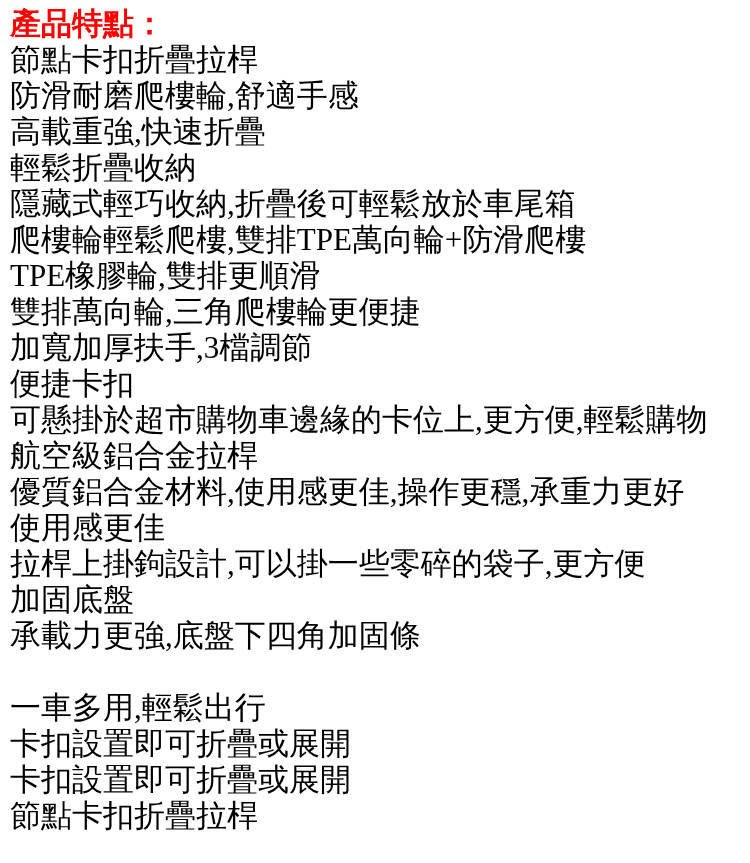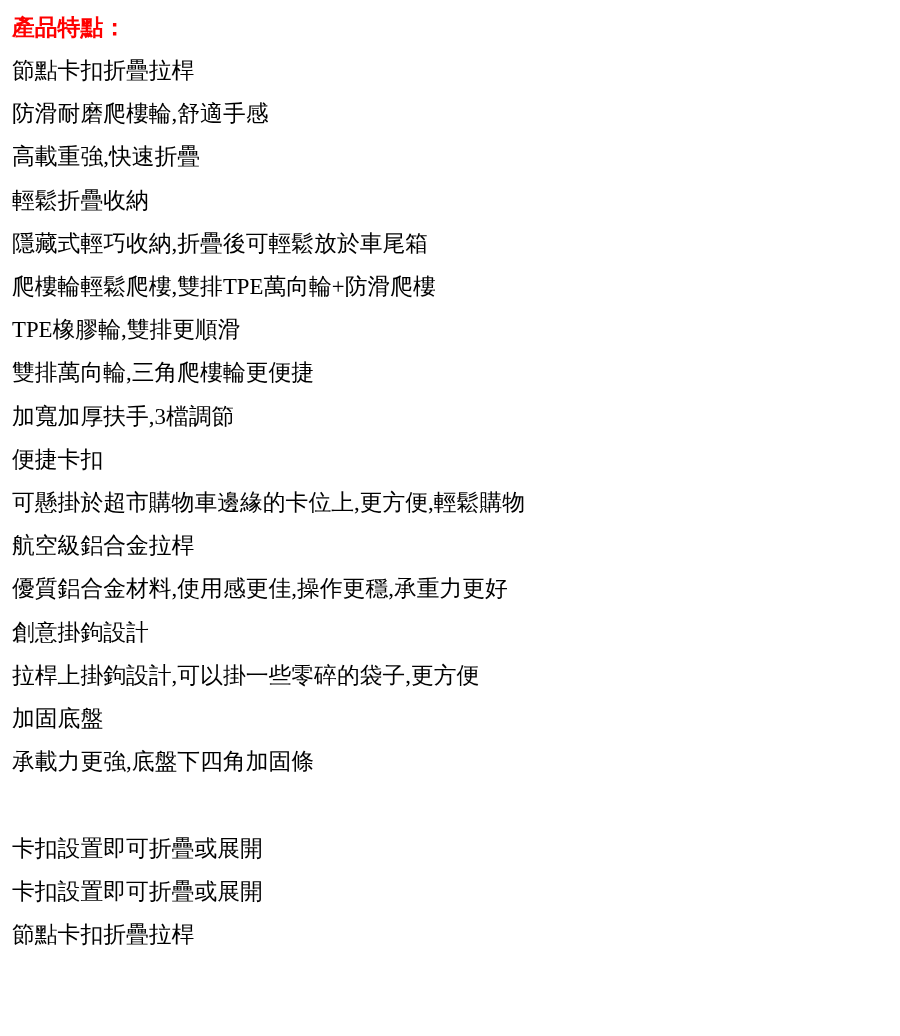--- a/index.html
+++ b/index.html
@@ -12,21 +12,21 @@
       height: 863px;
       overflow: hidden;
     }
     .doc {
       box-sizing: border-box;
       width: 750px;
       min-height: 863px;
       padding: 6px 10px 20px 10px;
       background: #ffffff;
       font-family: "Liberation Serif", "DejaVu Serif", serif;
-      font-size: 19px;
+      font-size: 31px;
       line-height: 36px;
       color: #000000;
       letter-spacing: 0;
     }
     .heading {
       margin: 0;
       font-weight: bold;
       line-height: 36px;
       white-space: pre;
     }
@@ -48,22 +48,23 @@
       <p class="line">輕鬆折疊收納</p>
       <p class="line">隱藏式輕巧收納,折疊後可輕鬆放於車尾箱</p>
       <p class="line">爬樓輪輕鬆爬樓,雙排TPE萬向輪+防滑爬樓</p>
       <p class="line">TPE橡膠輪,雙排更順滑</p>
       <p class="line">雙排萬向輪,三角爬樓輪更便捷</p>
       <p class="line">加寬加厚扶手,3檔調節</p>
       <p class="line">便捷卡扣</p>
       <p class="line">可懸掛於超市購物車邊緣的卡位上,更方便,輕鬆購物</p>
       <p class="line">航空級鋁合金拉桿</p>
       <p class="line">優質鋁合金材料,使用感更佳,操作更穩,承重力更好</p>
-      <p class="line">創意掛鉤設計</p>
+      <p class="line">使用感更佳</p>
       <p class="line">拉桿上掛鉤設計,可以掛一些零碎的袋子,更方便</p>
       <p class="line">加固底盤</p>
       <p class="line">承載力更強,底盤下四角加固條</p>
       <p class="line">&nbsp;</p>
+      <p class="line">一車多用,輕鬆出行</p>
       <p class="line">卡扣設置即可折疊或展開</p>
       <p class="line">卡扣設置即可折疊或展開</p>
       <p class="line">節點卡扣折疊拉桿</p>
     </div>
 </div>
 
 </body></html>

